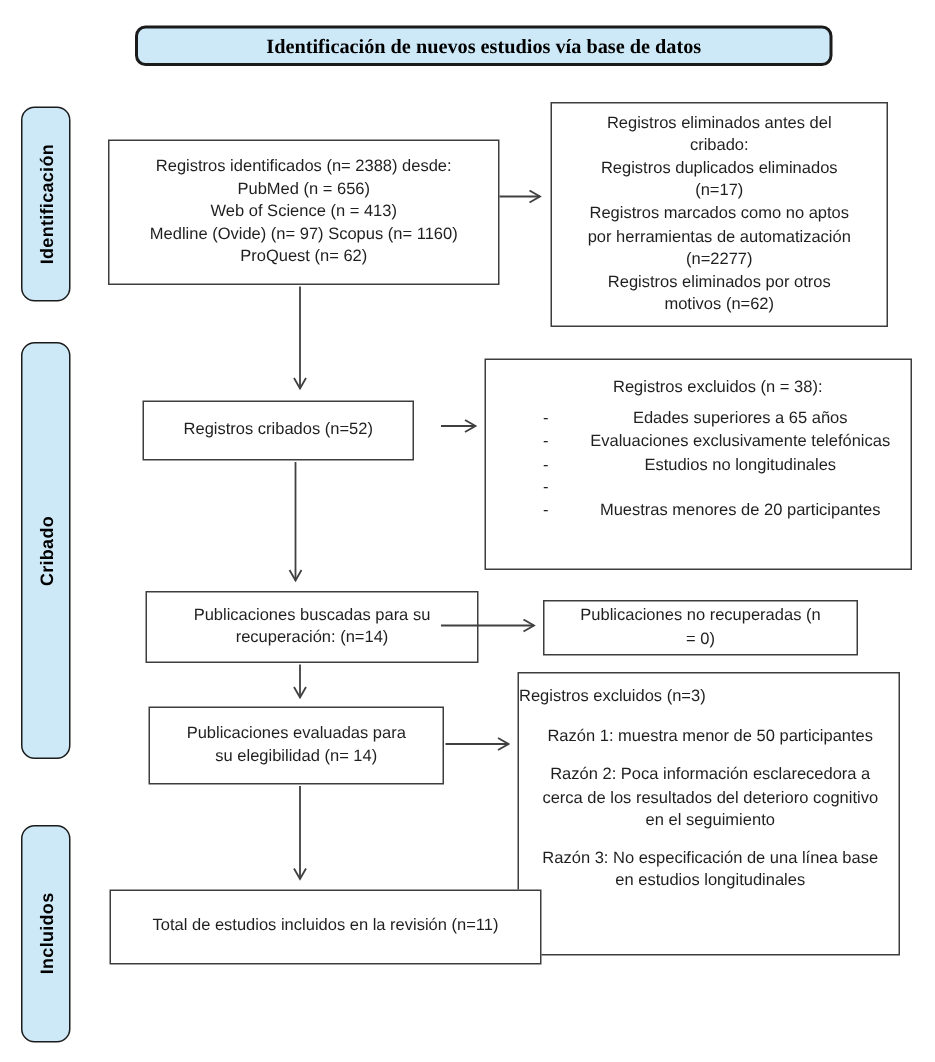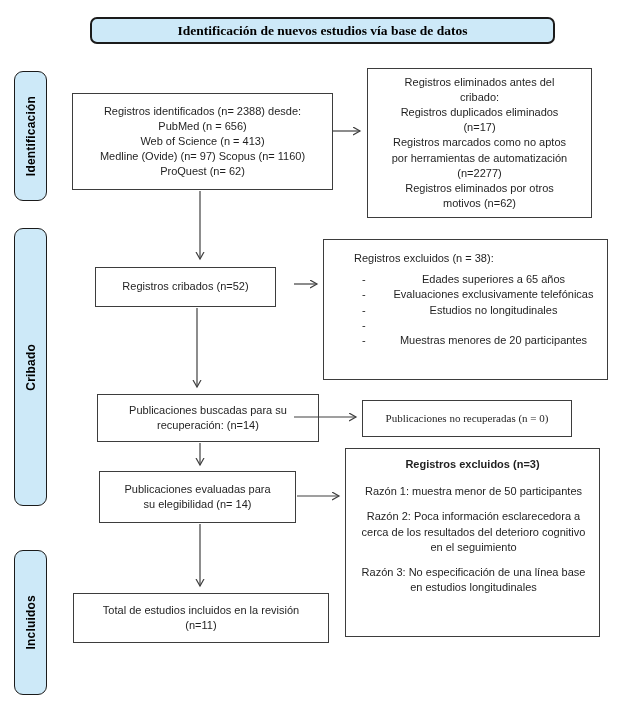--- a/index.html
+++ b/index.html
@@ -42,26 +42,26 @@
     border:1.5px solid #3d3d3d;
     display:flex;flex-direction:column;
     align-items:center;justify-content:center;
     font-size:11px;line-height:1.38;
     text-align:center;
     padding:3px 20px;
   }
   .flow-box .ln{width:100%;}
   .left-align{align-items:flex-start;text-align:left;justify-content:flex-start;}
   
-  .rbox2-head{padding:11px 4px 6px 30px;text-align:left;width:100%;box-sizing:border-box;}
+  .rbox2-head{padding:11px 4px 6px 30px;text-align:center;width:100%;box-sizing:border-box;}
   .bullet-row{display:flex;width:100%;box-sizing:border-box;padding:0 6px 0 38px;text-align:left;}
   .bullet-dash{flex:0 0 24px;}
   .bullet-text{flex:1;text-align:center;}
   
-  .rbox4-head{width:100%;text-align:center;padding:8px 0 2px 0;font-weight:bold;}
+  .rbox4-head{width:100%;padding:8px 0 2px 0;}
   .reason{width:100%;box-sizing:border-box;text-align:center;padding:10px 8px 0 10px;}
   svg.arrows{position:absolute;left:0;top:0;pointer-events:none;}
 </style>
 </head>
 <body>
 
 <div id="canvas">
 
   <div class="abs title-box" style="left:90px;top:17px;width:465px;height:27px;">
     <span>Identificación de nuevos estudios vía base de datos</span>
@@ -116,36 +116,36 @@
     <div class="bullet-row">
       <span class="bullet-dash">-</span>
       <span class="bullet-text">Muestras menores de 20 participantes</span>
     </div>
   </div>
 
   <div class="abs flow-box" style="left:97px;top:394px;width:222px;height:48px;">
     <div class="ln">Publicaciones buscadas para su recuperación: (n=14)</div>
   </div>
 
-  <div class="abs flow-box" style="left:362px;top:400px;width:210px;height:37px;font-family:Liberation Serif, serif;">
+  <div class="abs flow-box" style="left:362px;top:400px;width:210px;height:37px;">
     <div class="ln">Publicaciones no recuperadas (n = 0)</div>
   </div>
 
   <div class="abs flow-box" style="left:99px;top:471px;width:197px;height:52px;">
     <div class="ln">Publicaciones evaluadas para su elegibilidad (n= 14)</div>
   </div>
 
   <div class="abs flow-box left-align" style="left:345px;top:448px;width:255px;height:189px;padding:0;">
     <div class="rbox4-head">Registros excluidos (n=3)</div>
     <div class="reason">Razón 1: muestra menor de 50 participantes</div>
     <div class="reason">Razón 2: Poca información esclarecedora a cerca de los resultados del deterioro cognitivo en el seguimiento</div>
     <div class="reason">Razón 3: No especificación de una línea base en estudios longitudinales</div>
   </div>
 
-  <div class="abs flow-box" style="left:73px;top:593px;width:256px;height:50px;">
+  <div class="abs flow-box" style="left:73px;top:593px;width:288px;height:50px;">
     <div class="ln">Total de estudios incluidos en la revisión (n=11)</div>
   </div>
 
   <svg class="arrows" width="623" height="708" viewBox="0 0 623 708">
     <defs>
       <marker id="ah" markerWidth="12" markerHeight="12" refX="7.5" refY="4.5" orient="auto" markerUnits="userSpaceOnUse">
         <path d="M0.5,0.5 L7.5,4.5 L0.5,8.5" fill="none" stroke="#404040" stroke-width="1.2"></path>
       </marker>
     </defs>
     <g stroke="#404040" stroke-width="1.2" fill="none">

